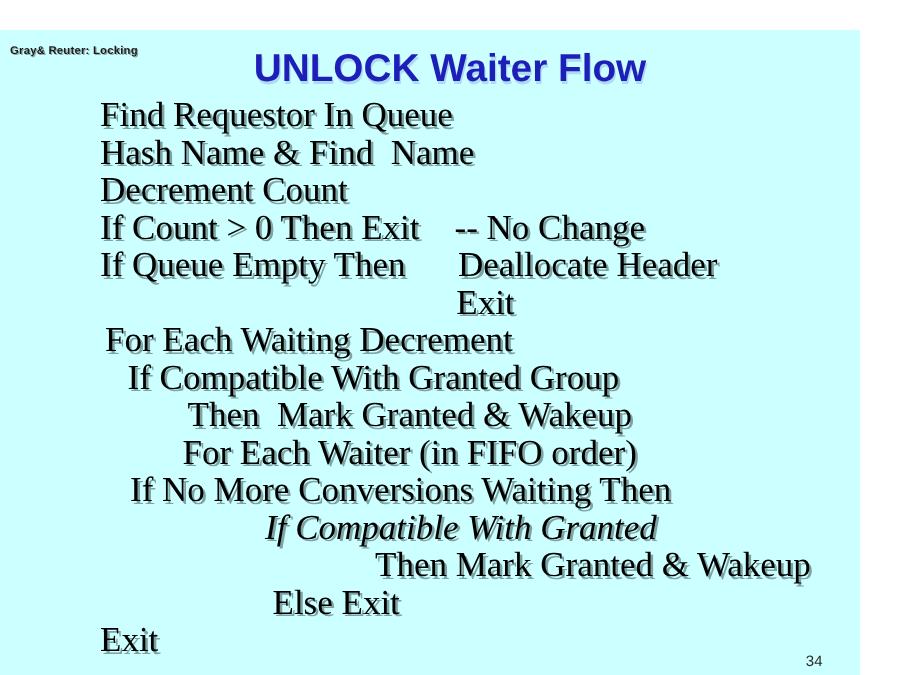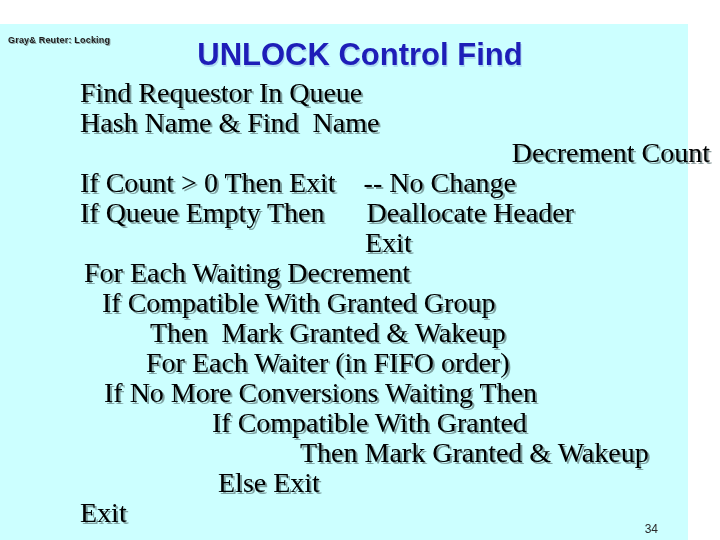--- a/index.html
+++ b/index.html
@@ -63,34 +63,34 @@
     font-size: 12px;
     color: #2a2a2a;
   }
 </style>
 </head>
 <body>
 
 <div class="slide" style="background: rgb(204, 255, 255);">
   <div class="corner-header">Gray&amp; Reuter: Locking</div>
 
-  <div class="slide-title" style="color: rgb(30, 30, 184);">UNLOCK Control Find</div>
+  <div class="slide-title" style="color: rgb(30, 30, 184);">UNLOCK Waiter Flow</div>
 
   <div class="body-lines">
       <div class="code-line" style="margin-left: 0px;">Find Requestor In Queue</div>
       <div class="code-line" style="margin-left: 0px;">Hash Name &amp; Find  Name</div>
-      <div class="code-line" style="margin-left: 0px; text-align: right;">Decrement Count</div>
+      <div class="code-line" style="margin-left: 0px;">Decrement Count</div>
       <div class="code-line" style="margin-left: 0px; font-family: Liberation Serif, serif;">If Count &gt; 0 Then Exit    -- No Change</div>
       <div class="code-line" style="margin-left: 0px;">If Queue Empty Then      Deallocate Header</div>
       <div class="code-line" style="margin-left: 285px;">Exit</div>
       <div class="code-line" style="margin-left: 4px;">For Each Waiting Decrement</div>
       <div class="code-line" style="margin-left: 22px;">If Compatible With Granted Group</div>
       <div class="code-line" style="margin-left: 70px;">Then  Mark Granted &amp; Wakeup</div>
       <div class="code-line" style="margin-left: 66px;">For Each Waiter (in FIFO order)</div>
       <div class="code-line" style="margin-left: 24px;">If No More Conversions Waiting Then</div>
-      <div class="code-line" style="margin-left: 132px;">If Compatible With Granted</div>
+      <div class="code-line" style="margin-left: 132px; font-style: italic;">If Compatible With Granted</div>
       <div class="code-line" style="margin-left: 220px;">Then Mark Granted &amp; Wakeup</div>
       <div class="code-line" style="margin-left: 138px;">Else Exit</div>
       <div class="code-line" style="margin-left: 0px;">Exit</div>
     </div>
 
   <div class="page-number">34</div>
 </div>
 
 </body></html>

